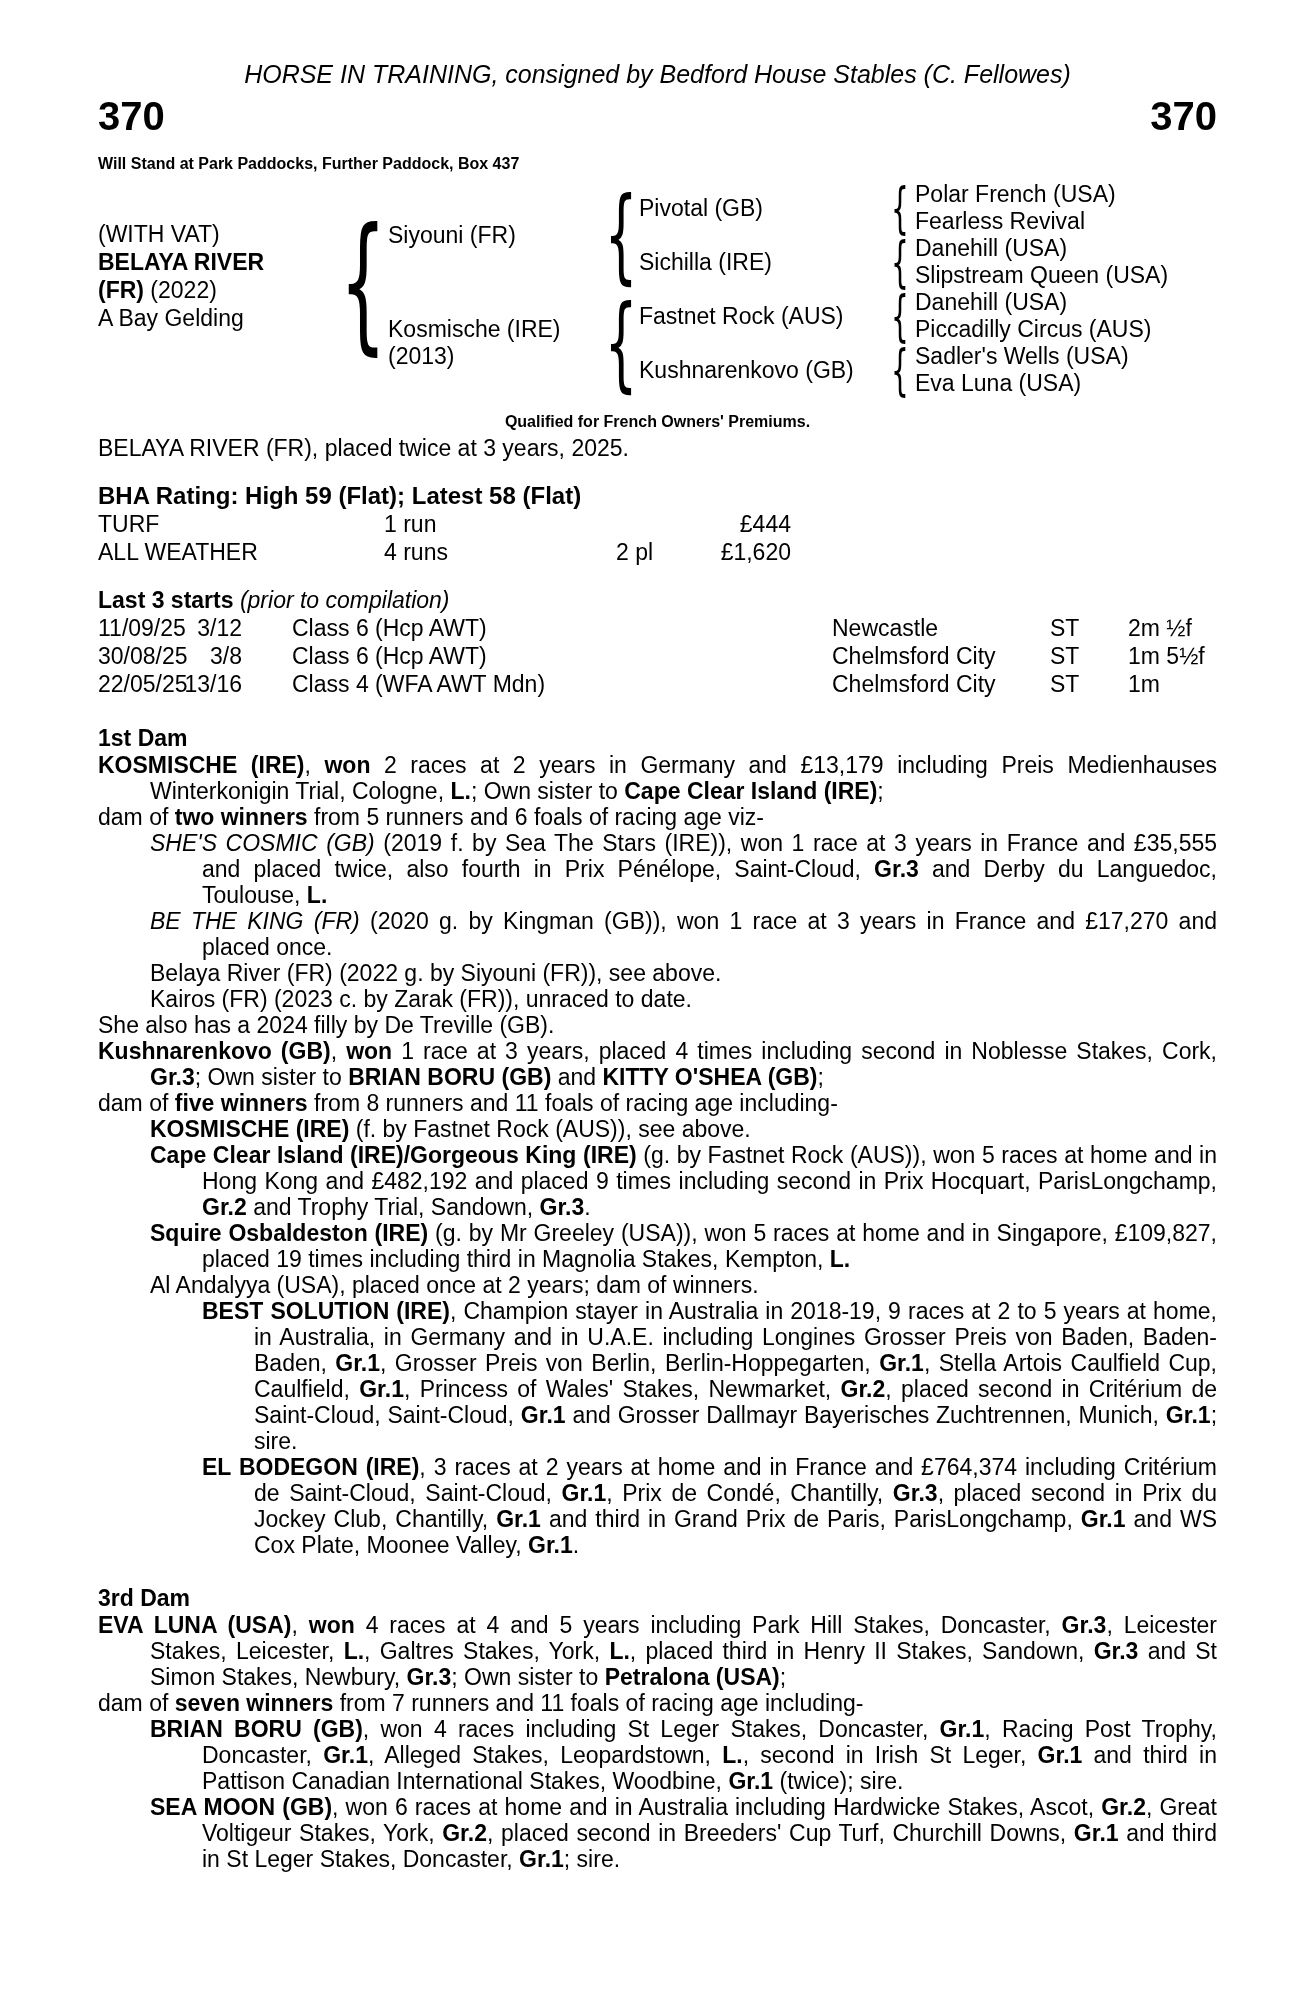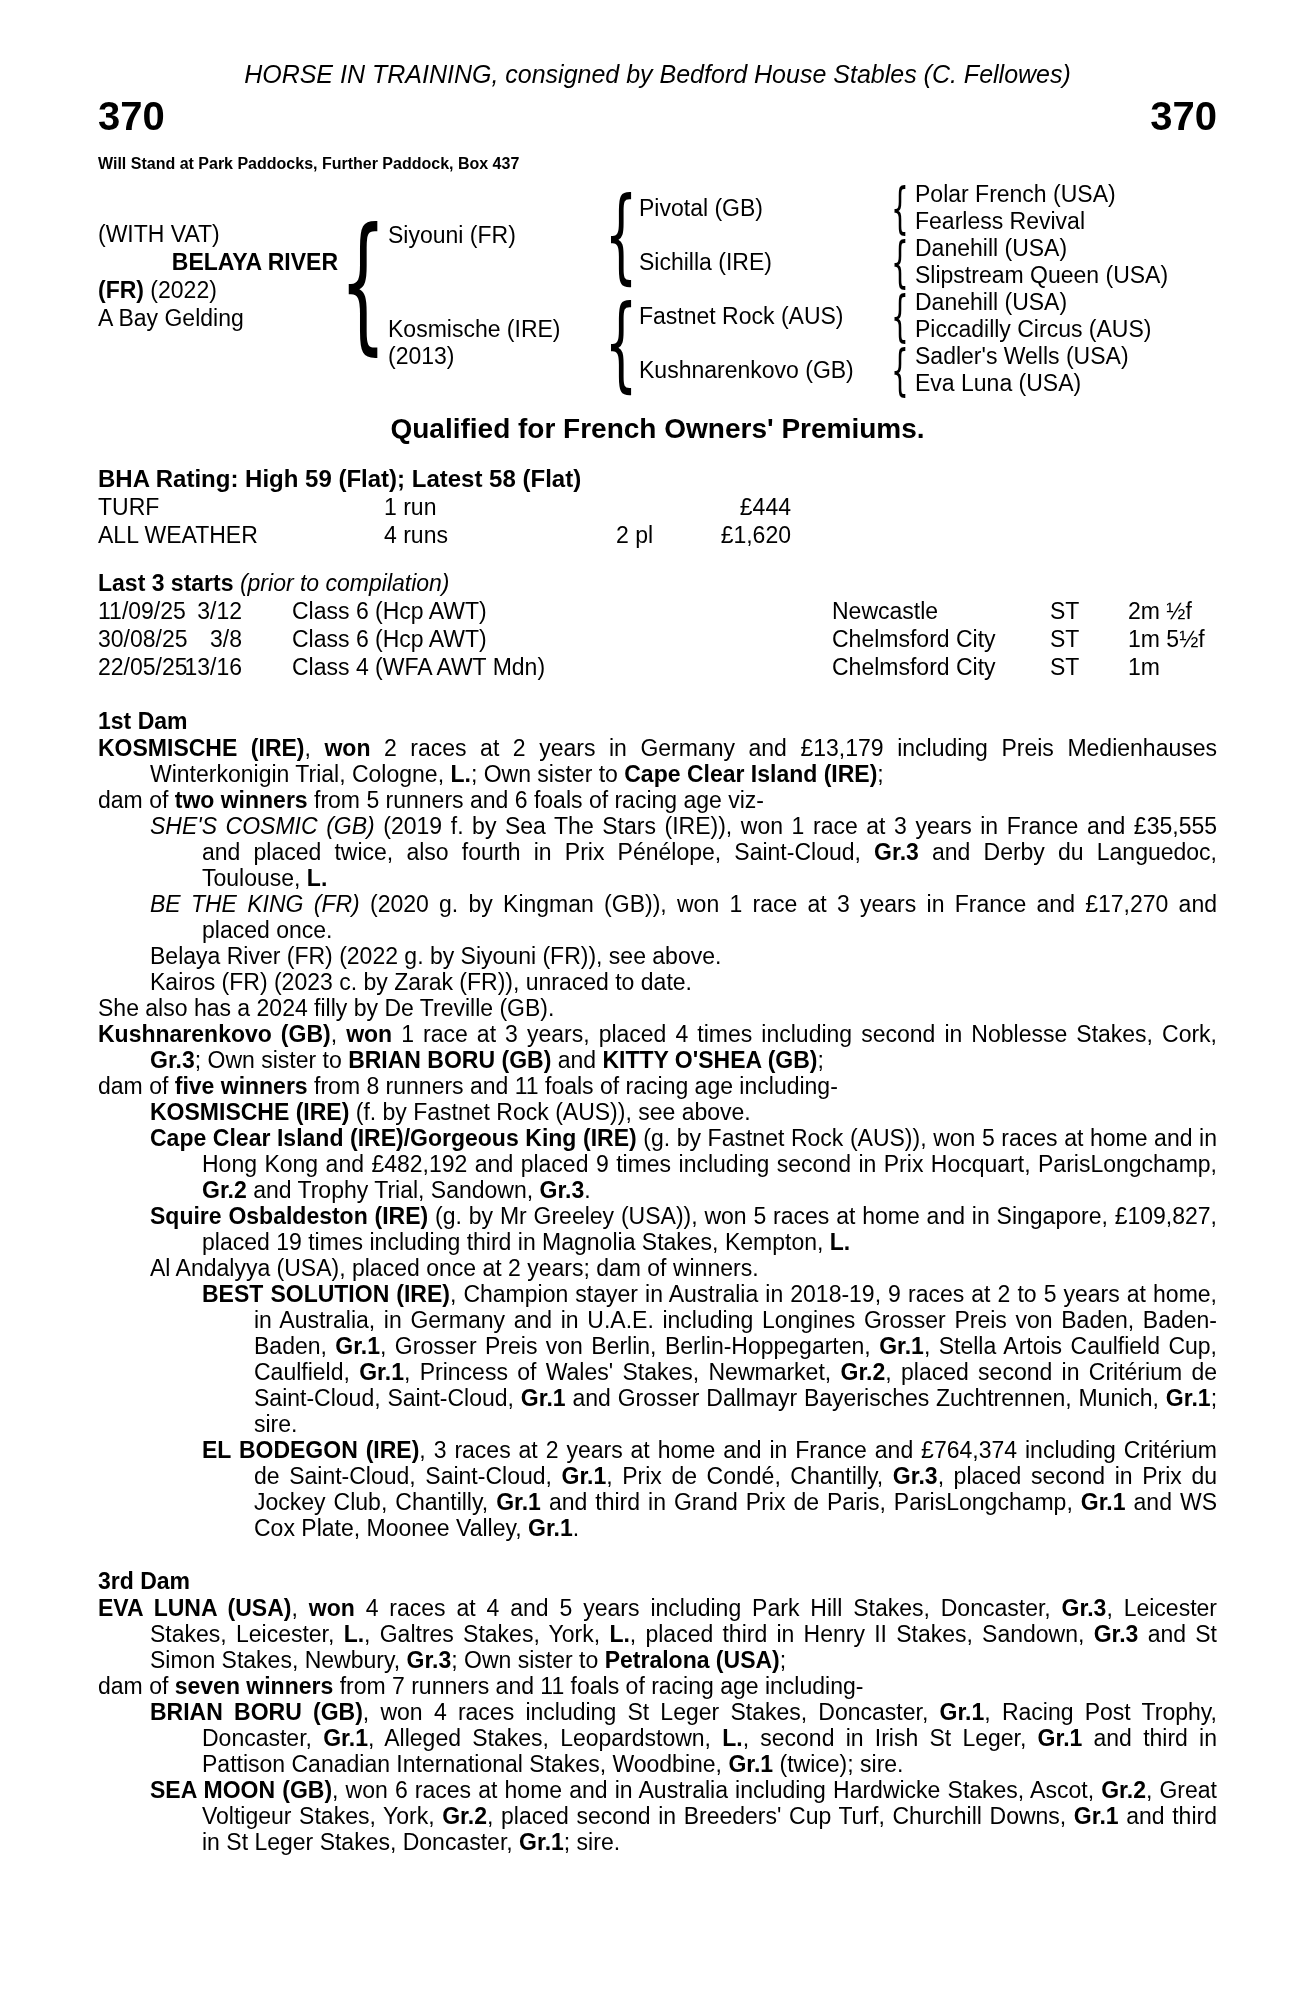--- a/index.html
+++ b/index.html
@@ -1,40 +1,40 @@
 <!DOCTYPE html>
 <html><head>
 <meta charset="utf-8">
 <style>
   html,body{margin:0;padding:0;background:#ffffff;}
   body{
     width:1315px;height:2000px;overflow:hidden;box-sizing:border-box;
     font-family:"Liberation Sans", sans-serif;font-size:23px;color:#000;
   }
   .page{padding:60px 98px 0 98px;width:1119px;box-sizing:content-box;}
-  .b{font-weight:bold;text-align:right;}
+  .b{font-weight:bold;}
   .i{font-style:italic;}
   .consignor{text-align:center;font-style:italic;font-size:25px;}
   .lot-row{display:flex;justify-content:space-between;font-weight:bold;font-size:40px;line-height:50px;margin-top:2px;}
   .stand{font-weight:bold;font-size:16px;margin-top:14px;}
 
   
   .pedigree{display:grid;grid-template-columns:240px 50px 215px 36px 246px 30px auto;grid-auto-rows:27px;margin-top:8px;}
   .cell{align-self:center;white-space:nowrap;line-height:27px;}.c2{grid-column:2}.c3{grid-column:3}.c4{grid-column:4}.c5{grid-column:5}.c6{grid-column:6}.c7{grid-column:7}
   .rA{grid-row:1/9}.rB1{grid-row:1/5}.rB2{grid-row:5/9}
   .rC1{grid-row:1/3}.rC2{grid-row:3/5}.rC3{grid-row:5/7}.rC4{grid-row:7/9}
   .g1{grid-row:1}.g2{grid-row:2}.g3{grid-row:3}.g4{grid-row:4}.g5{grid-row:5}.g6{grid-row:6}.g7{grid-row:7}.g8{grid-row:8}
   .ped-root{grid-column:1;grid-row:1/9;align-self:center;line-height:28px;margin-bottom:26px;white-space:nowrap;}
   .brace{display:flex;align-items:center;justify-content:center;overflow:visible;}
   .brace > span{line-height:1;transform:scaleX(0.5);display:block;font-weight:normal;font-family:"DejaVu Sans",sans-serif;}
   .brace-lg > span{font-size:148px;position:relative;top:-6px;}
   .brace-md > span{font-size:104px;}
   .brace-sm > span{font-size:56px;}
 
-  .premium{text-align:center;font-weight:bold;font-size:28px;margin-top:16px;}
+  .premium{text-align:center;font-weight:bold;font-size:16px;margin-top:16px;}
   .form-line{margin-top:4px;line-height:27px;}
 
   .rating-head{font-weight:bold;font-size:24px;margin-top:20px;line-height:28px;}
   .rating-row{display:grid;grid-template-columns:286px 232px 98px 77px;line-height:28px;}
   .rating-row .earn{text-align:right;}
 
   .ls-head{margin-top:20px;line-height:28px;}
   .ls-row{display:grid;grid-template-columns:86px 58px 590px 218px 78px auto;line-height:28px;}
   .ls-row .pos{text-align:right;}
   .ls-row .race{padding-left:50px;}
@@ -106,20 +106,21 @@
     <div class="cell c7 g2">Fearless Revival</div>
     <div class="cell c7 g3">Danehill (USA)</div>
     <div class="cell c7 g4">Slipstream Queen (USA)</div>
     <div class="cell c7 g5">Danehill (USA)</div>
     <div class="cell c7 g6">Piccadilly Circus (AUS)</div>
     <div class="cell c7 g7">Sadler's Wells (USA)</div>
     <div class="cell c7 g8">Eva Luna (USA)</div>
   </div>
 
   <div class="premium">Qualified for French Owners' Premiums.</div>
+  <div class="form-line">BELAYA RIVER (FR), placed twice at 3 years, 2025.</div>
 
   <div class="rating-head">BHA Rating: High 59 (Flat); Latest 58 (Flat)</div>
   <div class="rating-row">
     <span>TURF</span>
     <span>1 run</span>
     <span></span>
     <span class="earn">£444</span>
   </div>
   <div class="rating-row">
     <span>ALL WEATHER</span>

